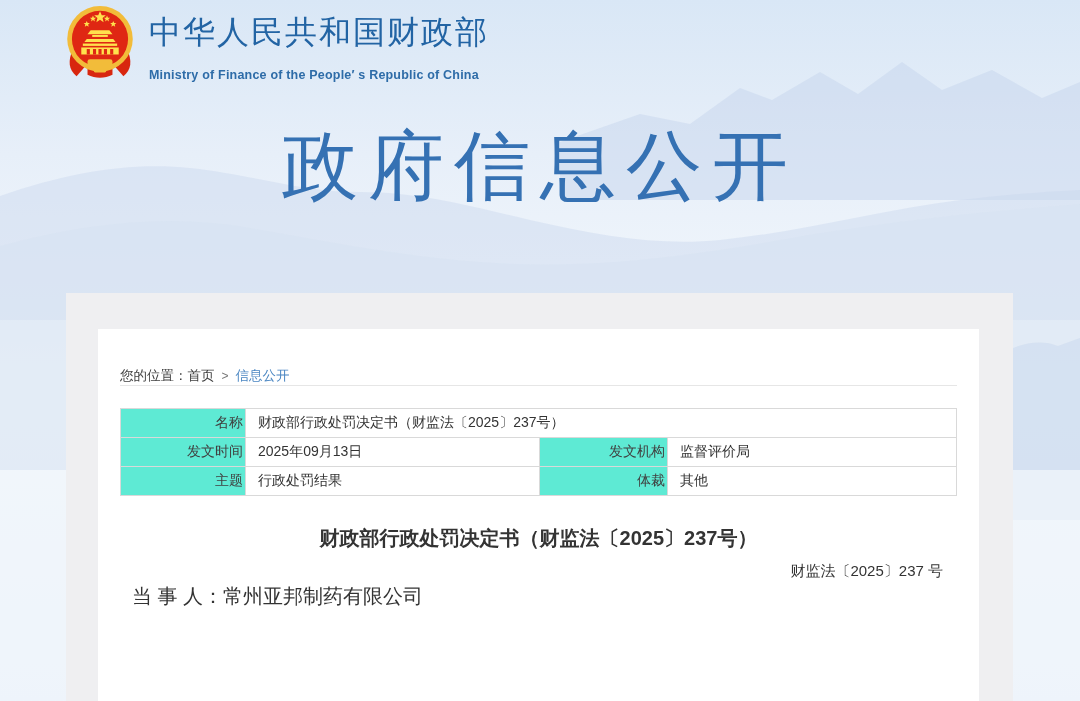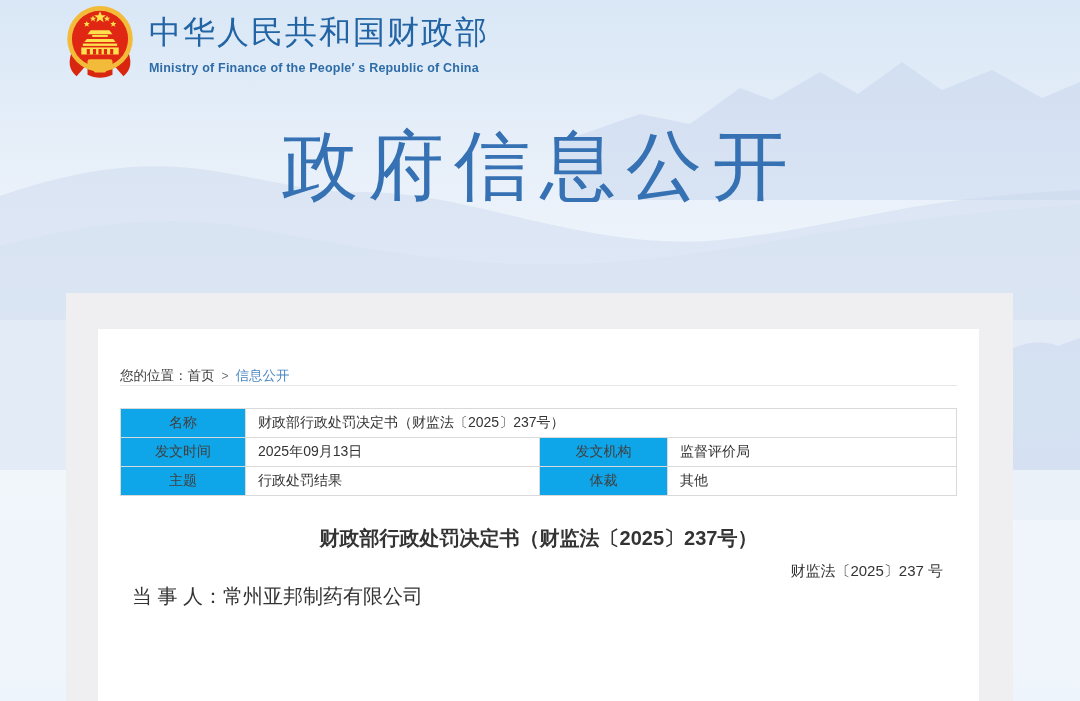--- a/index.html
+++ b/index.html
@@ -8,21 +8,21 @@
     font-family:"Liberation Sans","DejaVu Sans",sans-serif;
     background:linear-gradient(180deg,#d9e7f6 0%,#e7eff9 22%,#f6fafd 55%,#ecf2fa 100%);
   }
   .bg-svg{position:absolute;top:0;left:0;z-index:0;pointer-events:none}
 
   
   .site-header{position:absolute;top:3px;left:60px;display:flex;align-items:flex-start;z-index:3}
   .emblem{width:80px;height:78px;flex:0 0 auto}
   .org{margin-left:9px;margin-top:11px}
   .org-cn{font-size:32px;font-weight:normal;color:#2264a4;letter-spacing:2px;line-height:1.15}
-  .org-en{font-size:12.5px;font-weight:bold;color:#2e6ca8;margin-top:10px;letter-spacing:.2px}
+  .org-en{font-size:12.5px;font-weight:bold;color:#2e6ca8;margin-top:17px;letter-spacing:.2px}
 
   
   .banner-title{position:absolute;top:122px;left:0;width:100%;margin:0;text-align:center;
     font-size:76px;font-weight:normal;color:#3571b3;letter-spacing:10px;z-index:2;line-height:1.15}
 
   
   .outer-panel{position:absolute;left:66px;top:293px;width:947px;height:408px;background:#efeff1;z-index:2}
   .white-card{position:absolute;left:32px;top:36px;right:34px;bottom:0;background:#ffffff;
     padding:0 22px;box-sizing:border-box}
 
@@ -30,21 +30,21 @@
   .breadcrumb{padding-top:38px;border-bottom:1px solid #e6e6e6;
     font-size:13.5px;color:#3f3f3f}
   .breadcrumb a{text-decoration:none;color:#3f3f3f;cursor:pointer}
   .breadcrumb .sep{margin:0 7px;color:#777;font-size:12px}
   .breadcrumb a.cur{color:#4a86c2}
 
   
   table.meta{margin-top:22px;width:100%;border-collapse:collapse;table-layout:fixed;
     font-size:14px;color:#333}
   table.meta td{border:1px solid #d9d9d9;height:28px;padding:0 2px;overflow:hidden;white-space:nowrap}
-  table.meta td.lbl{background:#0ea5e9;text-align:center;color:#404040}
+  table.meta td.lbl{background:#5eead4;text-align:right;color:#404040}
   table.meta td.val{padding:0 12px;text-align:left;background:#fff}
 
   
   .doc-title{margin:29px 0 0;text-align:center;font-size:20px;font-weight:bold;color:#333;line-height:26px}
   .doc-num{margin:10px 14px 0 0;text-align:right;font-size:15px;color:#333;line-height:20px}
   .doc-sub{margin:5px 0 0;text-align:center;font-size:15px;color:#333;line-height:20px}
   .doc-line{margin:5px 0 0 12px;font-size:20px;color:#333;line-height:20px;white-space:pre-wrap}
 </style>
 </head>
 <body>

